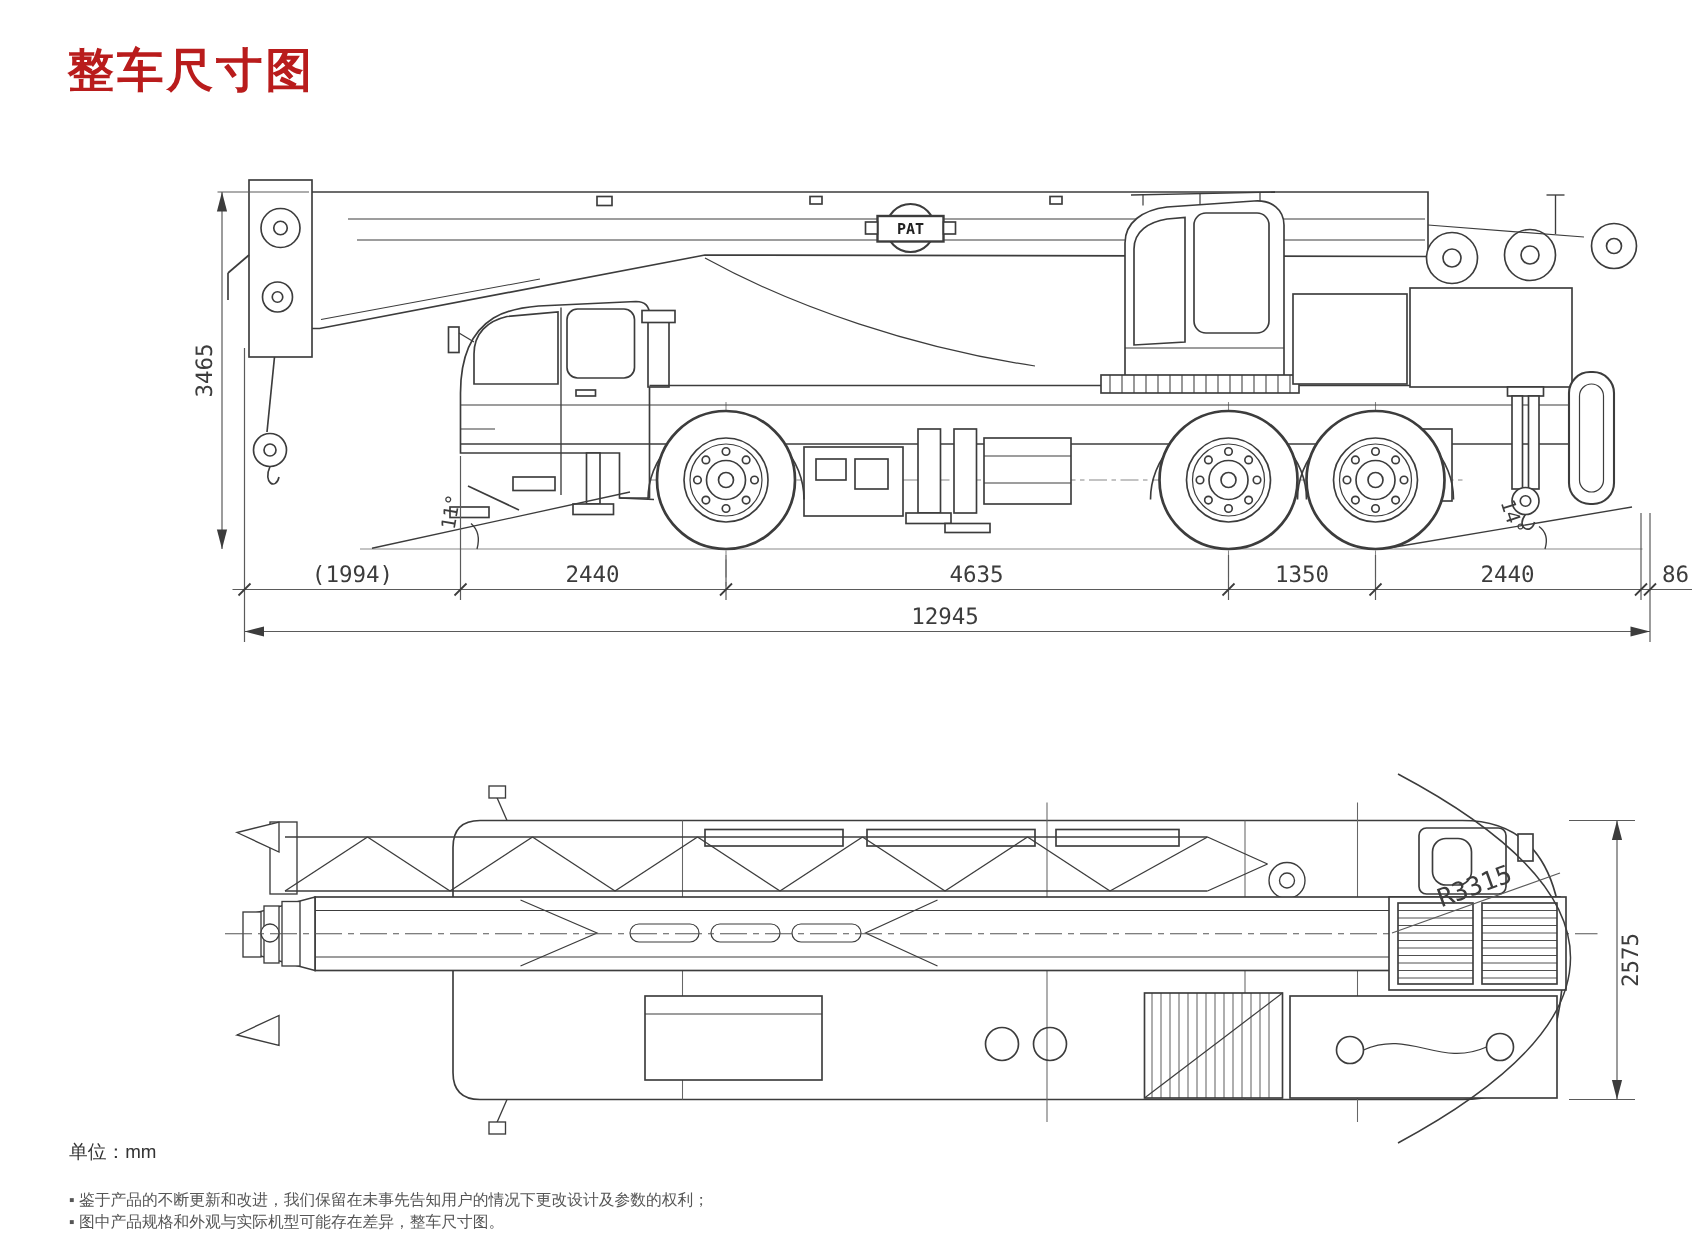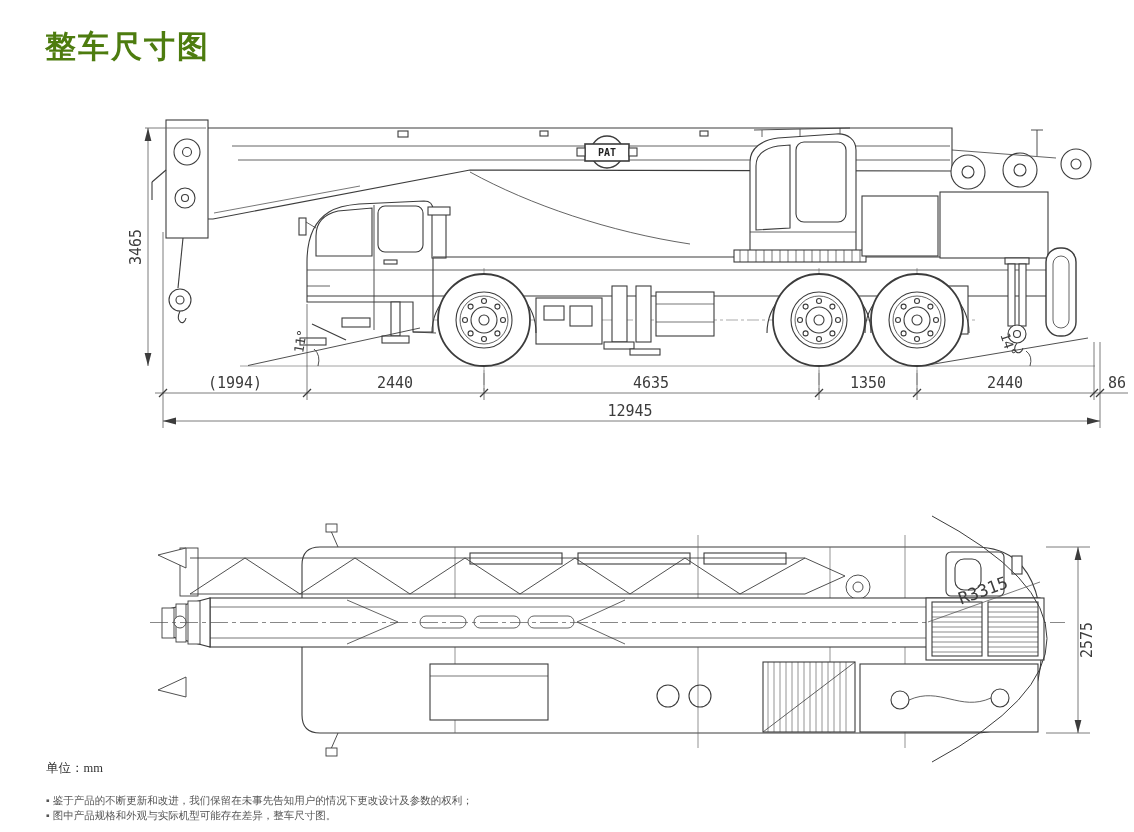--- a/index.html
+++ b/index.html
@@ -2,25 +2,25 @@
 <html><head>
 <meta charset="utf-8">
 <style>
   html,body{margin:0;padding:0;}
   body{
     width:1134px;height:832px;position:relative;background:#ffffff;
     font-family:"Liberation Sans", sans-serif;overflow:hidden;
   }
   .page-title{
     position:absolute;left:45px;top:26px;margin:0;
-    font-size:31px;font-weight:800;letter-spacing:2px;color:#4d7c0f;
+    font-size:31px;font-weight:800;letter-spacing:2px;color:#b91c1c;
   }
   .drawing-svg{position:absolute;left:0;top:0;}
   .footer{position:absolute;left:46px;top:760px;width:1000px;color:#333;}
-  .unit-line{font-size:12.5px;color:#333;margin:0 0 16px 0;font-family:Liberation Serif, serif;}
+  .unit-line{font-size:12.5px;color:#333;margin:0 0 16px 0;}
   .note-line{font-size:10.5px;color:#555;line-height:15px;margin:0;}
   text{fill:#3c3c3c;}
   .dim-txt{font-family:"DejaVu Sans Mono", monospace;font-size:15px;fill:#3c3c3c;}
   .dim-txt-s{font-family:"DejaVu Sans Mono", monospace;font-size:13px;fill:#3c3c3c;}
   .badge-txt{font-family:"DejaVu Sans Mono", monospace;font-size:10px;font-weight:bold;fill:#222;}
 </style>
 </head>
 <body>
 
 <h1 class="page-title">整车尺寸图</h1>

